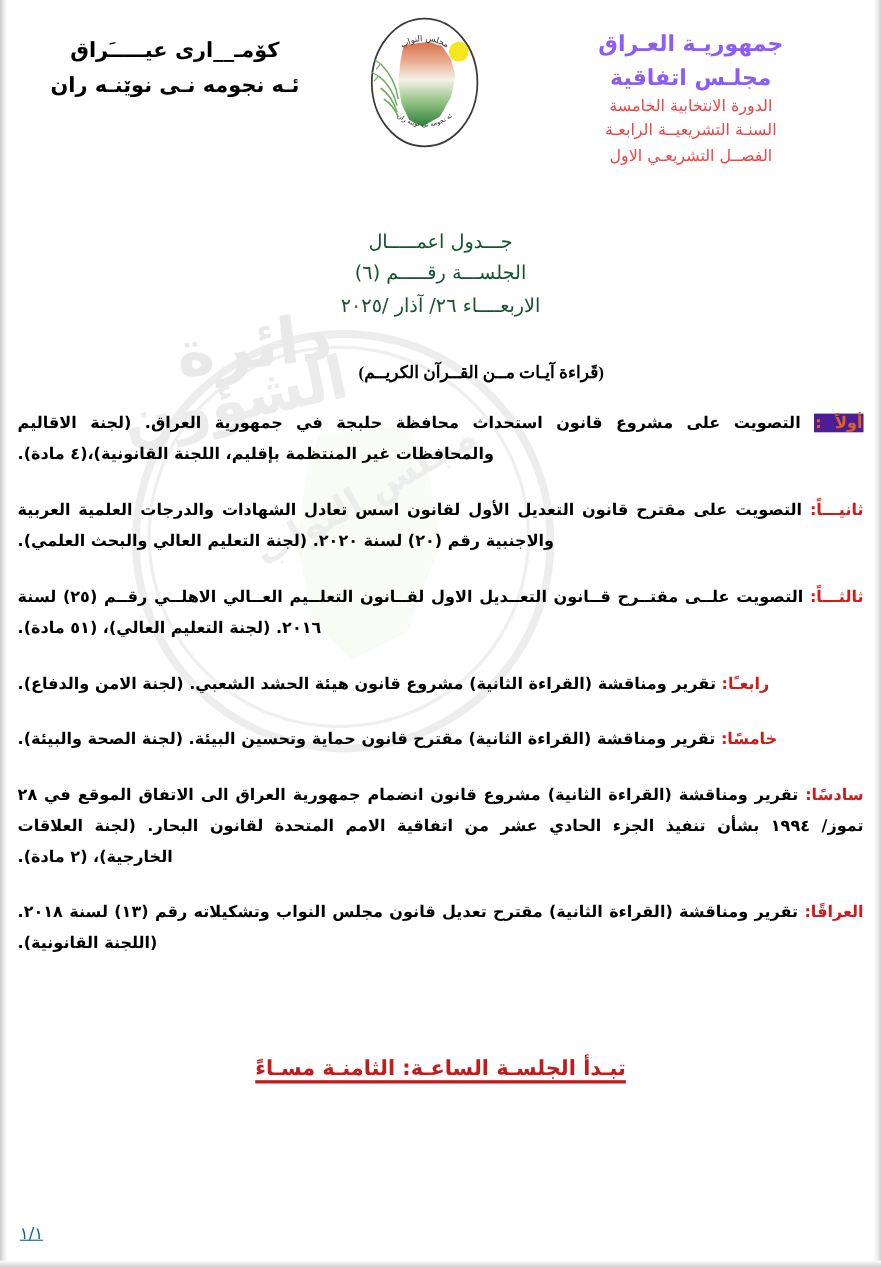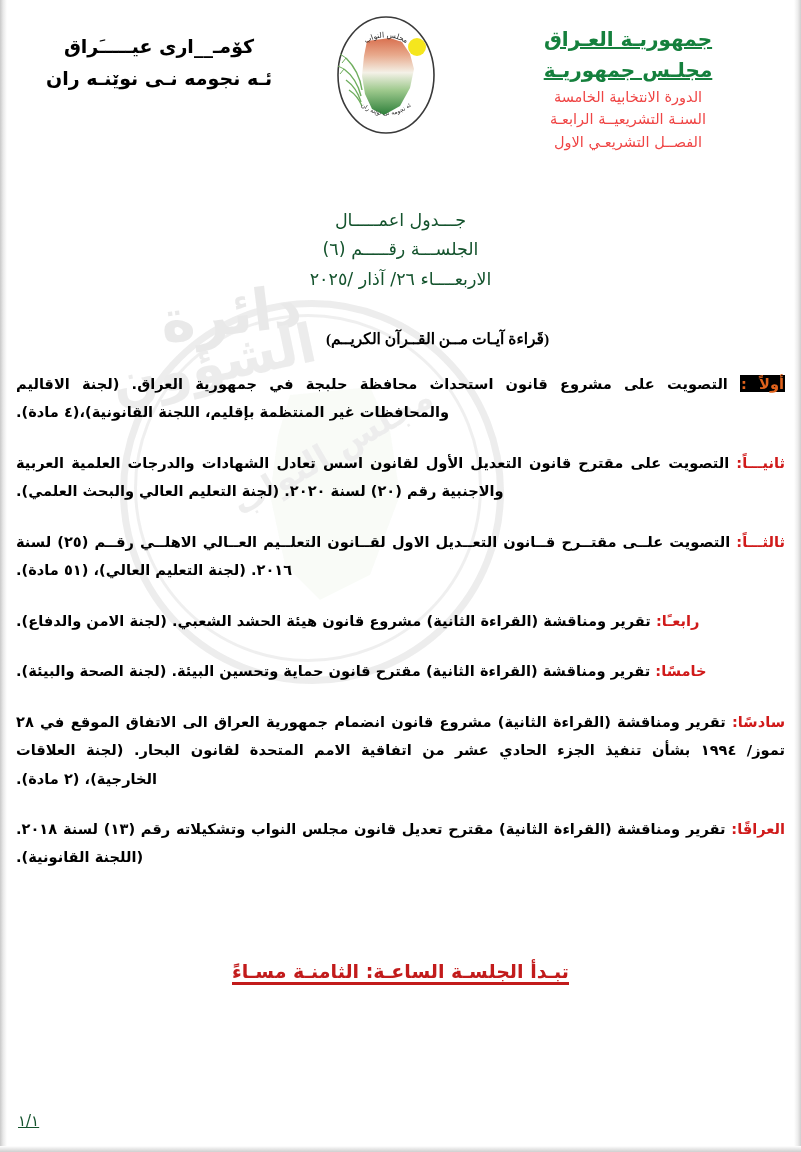--- a/index.html
+++ b/index.html
@@ -114,24 +114,23 @@
     position: absolute;
     right: 58px;
     top: 24px;
     text-align: center;
     width: 230px;
     direction: rtl;
   }
   .hdr-ar .big {
     font-size: 20px;
     font-weight: bold;
-    color: #15803d;
+    color: #8b5cf6;
     line-height: 1.55;
     letter-spacing: 0px;
-    text-decoration: underline;
   }
   .hdr-ar .small {
     font-size: 14.5px;
     color: #ef4444;
     line-height: 1.55;
     margin-top: 0;
   }
   .hdr-kurd {
     position: absolute;
     left: 34px;
@@ -202,21 +201,21 @@
     margin: 0 14px 16px 14px;
     padding: 0 2px;
   }
   .ord {
     color: #d01a1a;
     font-weight: bold;
     white-space: nowrap;
   }
   .ord.first {
     color: #e0621c;
-    background: #000000;
+    background: #4c1d95;
     padding: 0 1px;
   }
   .item-spacer-lg { margin-bottom: 22px; }
 
   
   .footer-note {
     position: absolute;
     left: 0; right: 0;
     top: 960px;
     text-align: center;
@@ -231,21 +230,21 @@
     padding-bottom: 0;
     letter-spacing: 0.5px;
   }
 
   
   .page-num {
     position: absolute;
     left: 18px;
     bottom: 22px;
     font-size: 15px;
-    color: #14532d;
+    color: #0369a1;
     direction: rtl;
     z-index: 3;
     text-decoration: underline;
   }
 </style>
 </head>
 <body>
 
 <div class="page">
 
@@ -261,21 +260,21 @@
     </svg>
     <div class="wm-text-1">دائرة</div>
     <div class="wm-text-2">الشؤون</div>
     <div class="wm-text-3">مجلس النواب</div>
   </div>
 
   <div class="header">
 
     <div class="hdr-ar">
       <div class="big">جمهوريـة العـراق</div>
-      <div class="big">مجلـس جمهوريـة</div>
+      <div class="big">مجلـس اتفاقية</div>
       <div class="small">الدورة الانتخابية الخامسة</div>
       <div class="small">السنـة التشريعيــة الرابعـة</div>
       <div class="small">الفصــل التشريعـي الاول</div>
     </div>
 
     <div class="hdr-kurd">
       <div>كۆمـ__اری عيـــــَراق</div>
       <div>ئـه نجومه نـى نوێنـه ران</div>
     </div>
 

